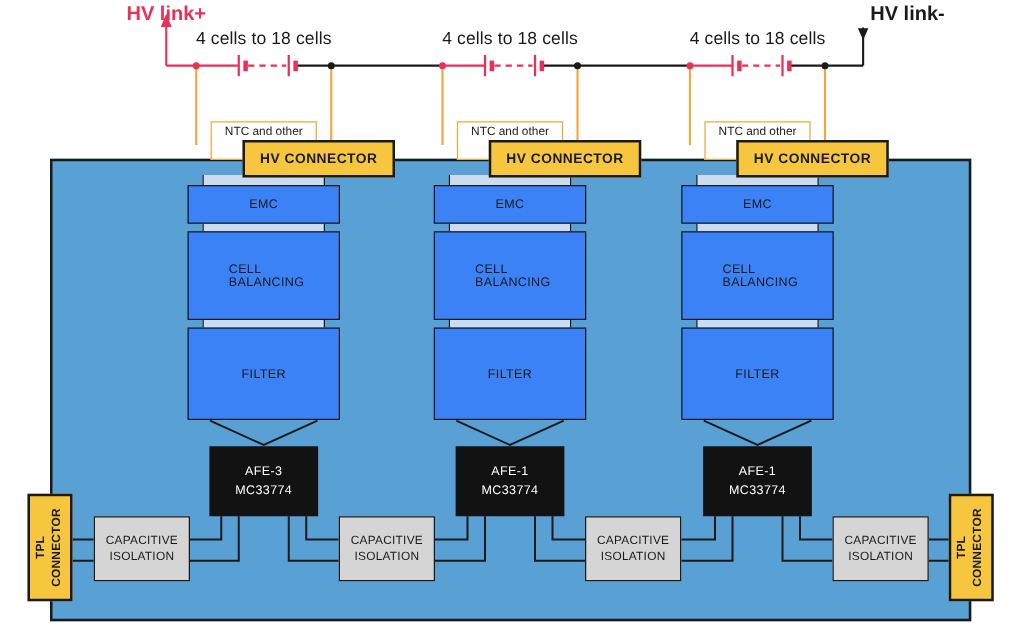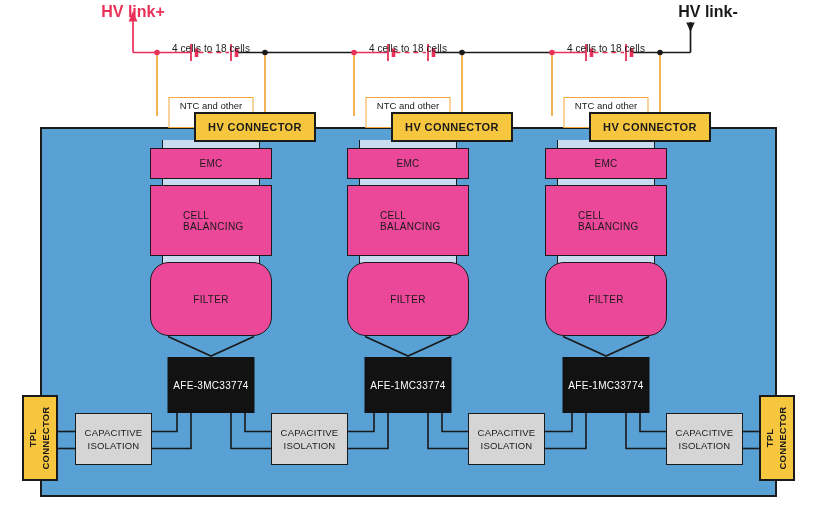--- a/index.html
+++ b/index.html
@@ -7,26 +7,26 @@
     position:relative;width:817px;height:509px;background:#ffffff;overflow:hidden;
     font-family:"Liberation Sans","DejaVu Sans",sans-serif;color:#1a1a1a;
   }
   .blue-box{
     position:absolute;left:40px;top:127px;width:737px;height:370px;
     background:#59A0D5;border:2px solid #1a1a1a;box-sizing:border-box;z-index:0;
   }
   svg.wires{position:absolute;left:0;top:0;z-index:1;pointer-events:none;}
   .hv-label{position:absolute;top:3px;font-size:16px;font-weight:bold;white-space:nowrap;z-index:3;}
   .hv-label.plus{left:133px;transform:translateX(-50%);color:#E93059;}
-  .hv-label.minus{left:708px;transform:translateX(-50%);color:#1a1a1a;}
+  .hv-label.minus{left:726px;transform:translateX(-50%);color:#1a1a1a;}
 
   .chain{position:absolute;top:0;width:122px;height:509px;z-index:2;}
   .chain .cells-label{
-    position:absolute;top:43px;left:50%;transform:translateX(-50%);
-    font-size:10px;white-space:nowrap;letter-spacing:0.1px;
+    position:absolute;top:22px;left:50%;transform:translateX(-50%);
+    font-size:14px;white-space:nowrap;letter-spacing:0.1px;
   }
   .chain .ntc-box{
     position:absolute;top:70px;left:50%;transform:translateX(-50%);
     width:85px;height:31px;box-sizing:border-box;background:#ffffff;
     border:1.5px solid #F2A738;font-size:9.5px;line-height:1.45;
     display:flex;align-items:center;justify-content:center;text-align:center;margin-top:27px;
   }
   .chain .hv-conn{
     position:absolute;top:112px;left:0;width:122px;height:30px;box-sizing:border-box;
     background:#F6C73E;border:2px solid #1a1a1a;
@@ -34,31 +34,31 @@
     display:flex;align-items:center;justify-content:center;z-index:2;margin-left:44px;
   }
   .band{
     position:absolute;left:50%;transform:translateX(-50%);width:98px;background:#CADCF0;
     border-left:1.6px solid #1a1a1a;border-right:1.6px solid #1a1a1a;box-sizing:border-box;z-index:1;
   }
   .band.b1{top:140px;height:10px;}
   .band.b2{top:176px;height:11px;}
   .band.b3{top:253px;height:12px;}
   .lbox{
-    position:absolute;left:0;width:122px;box-sizing:border-box;background:#ec4899;
+    position:absolute;left:0;width:122px;box-sizing:border-box;background:#3b82f6;
     border:1.6px solid #1a1a1a;font-size:10px;letter-spacing:0.3px;
     display:flex;align-items:center;justify-content:center;z-index:2;
   }
   .lbox.emc{top:148px;height:31px;}
   .lbox.cb{top:185px;height:71px;padding-left:32px;}
-  .lbox.filter{top:262px;height:74px;border-radius:19px;}
+  .lbox.filter{top:262px;height:74px;}
   .afe{
     position:absolute;top:357px;left:50%;transform:translateX(-50%);
     width:87px;height:56px;background:#121212;color:#ffffff;z-index:2;
-    display:flex;flex-direction:row;align-items:center;justify-content:center;
+    display:flex;flex-direction:column;align-items:center;justify-content:center;
     font-size:10px;line-height:1.5;letter-spacing:0.3px;
   }
   .afe .part{font-weight:normal;}
   .iso-box{
     position:absolute;top:413px;width:77px;height:52px;box-sizing:border-box;
     background:#D5D5D5;border:1.6px solid #1a1a1a;z-index:2;
     display:flex;align-items:center;justify-content:center;text-align:center;
     font-size:9.5px;line-height:1.4;letter-spacing:0.2px;padding:0 3px;
   }
   .tpl{

